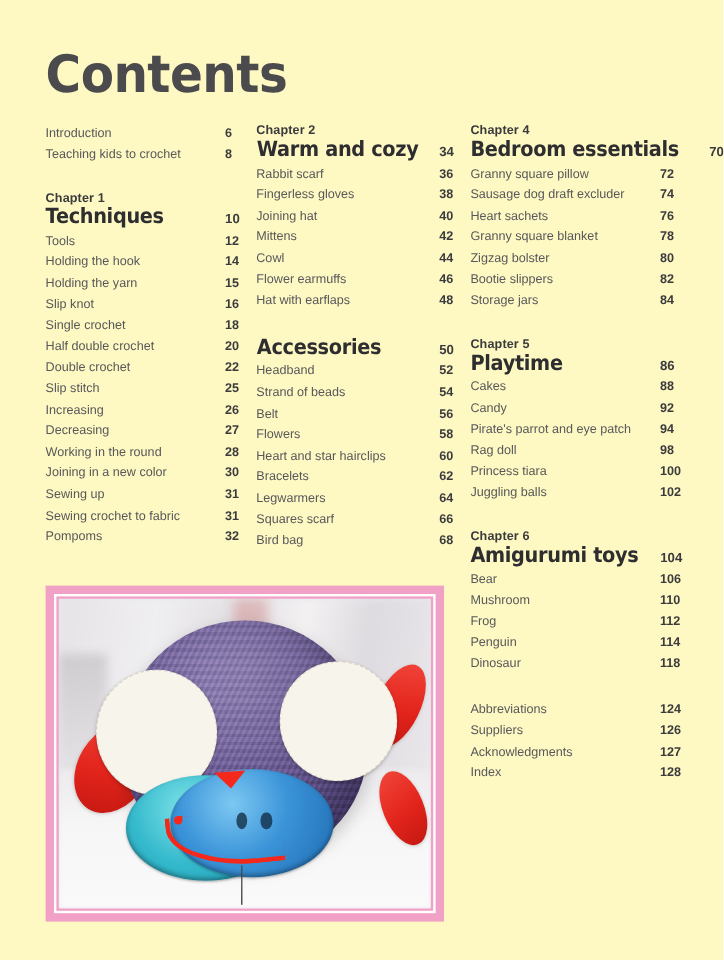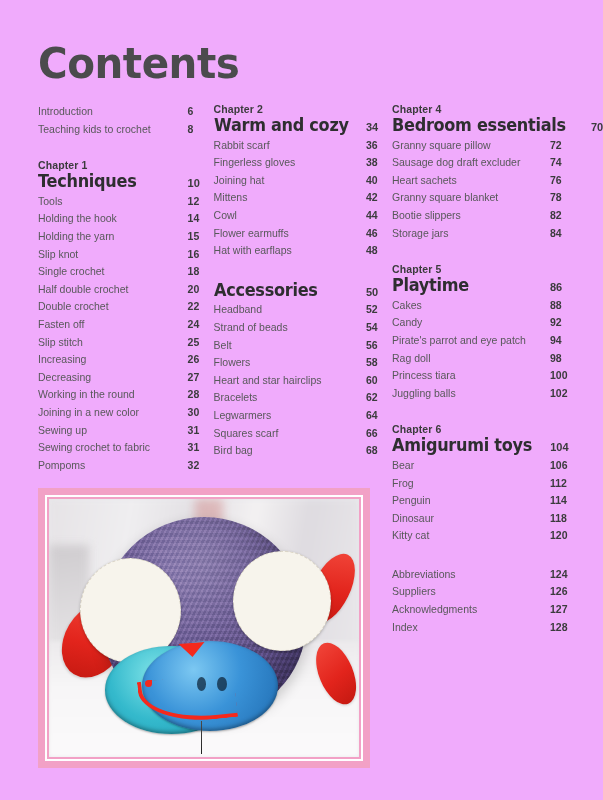--- a/index.html
+++ b/index.html
@@ -12,21 +12,21 @@
     height: 800px;
     position: relative;
     overflow: hidden;
     font-family: "Liberation Sans", sans-serif;
     color: #58585a;
   }
 
   .page {
     position: absolute;
     inset: 0;
-    background: #f0abfc;
+    background: #fef9c3;
   }
 
   
   .page-title {
     position: absolute;
     left: 38px;
     top: 42px;
     font-family: "DejaVu Sans", sans-serif;
     font-weight: 700;
     font-size: 43px;
@@ -377,24 +377,20 @@
             </li>
             <li>
               <span class="entry-title">Half double crochet</span>
               <span class="entry-page">20</span>
             </li>
             <li>
               <span class="entry-title">Double crochet</span>
               <span class="entry-page">22</span>
             </li>
             <li>
-              <span class="entry-title">Fasten off</span>
-              <span class="entry-page">24</span>
-            </li>
-            <li>
               <span class="entry-title">Slip stitch</span>
               <span class="entry-page">25</span>
             </li>
             <li>
               <span class="entry-title">Increasing</span>
               <span class="entry-page">26</span>
             </li>
             <li>
               <span class="entry-title">Decreasing</span>
               <span class="entry-page">27</span>
@@ -523,20 +519,24 @@
             </li>
             <li>
               <span class="entry-title">Heart sachets</span>
               <span class="entry-page">76</span>
             </li>
             <li>
               <span class="entry-title">Granny square blanket</span>
               <span class="entry-page">78</span>
             </li>
             <li>
+              <span class="entry-title">Zigzag bolster</span>
+              <span class="entry-page">80</span>
+            </li>
+            <li>
               <span class="entry-title">Bootie slippers</span>
               <span class="entry-page">82</span>
             </li>
             <li>
               <span class="entry-title">Storage jars</span>
               <span class="entry-page">84</span>
             </li>
           </ul>
         </div>
         <div class="block">
@@ -577,34 +577,34 @@
           <div class="chapter-head">
             <span class="chapter-title">Amigurumi toys</span>
             <span class="chapter-page">104</span>
           </div>
           <ul class="entries">
             <li>
               <span class="entry-title">Bear</span>
               <span class="entry-page">106</span>
             </li>
             <li>
+              <span class="entry-title">Mushroom</span>
+              <span class="entry-page">110</span>
+            </li>
+            <li>
               <span class="entry-title">Frog</span>
               <span class="entry-page">112</span>
             </li>
             <li>
               <span class="entry-title">Penguin</span>
               <span class="entry-page">114</span>
             </li>
             <li>
               <span class="entry-title">Dinosaur</span>
               <span class="entry-page">118</span>
-            </li>
-            <li>
-              <span class="entry-title">Kitty cat</span>
-              <span class="entry-page">120</span>
             </li>
           </ul>
         </div>
         <div class="block endmatter">
           <ul class="entries">
             <li>
               <span class="entry-title">Abbreviations</span>
               <span class="entry-page">124</span>
             </li>
             <li>

